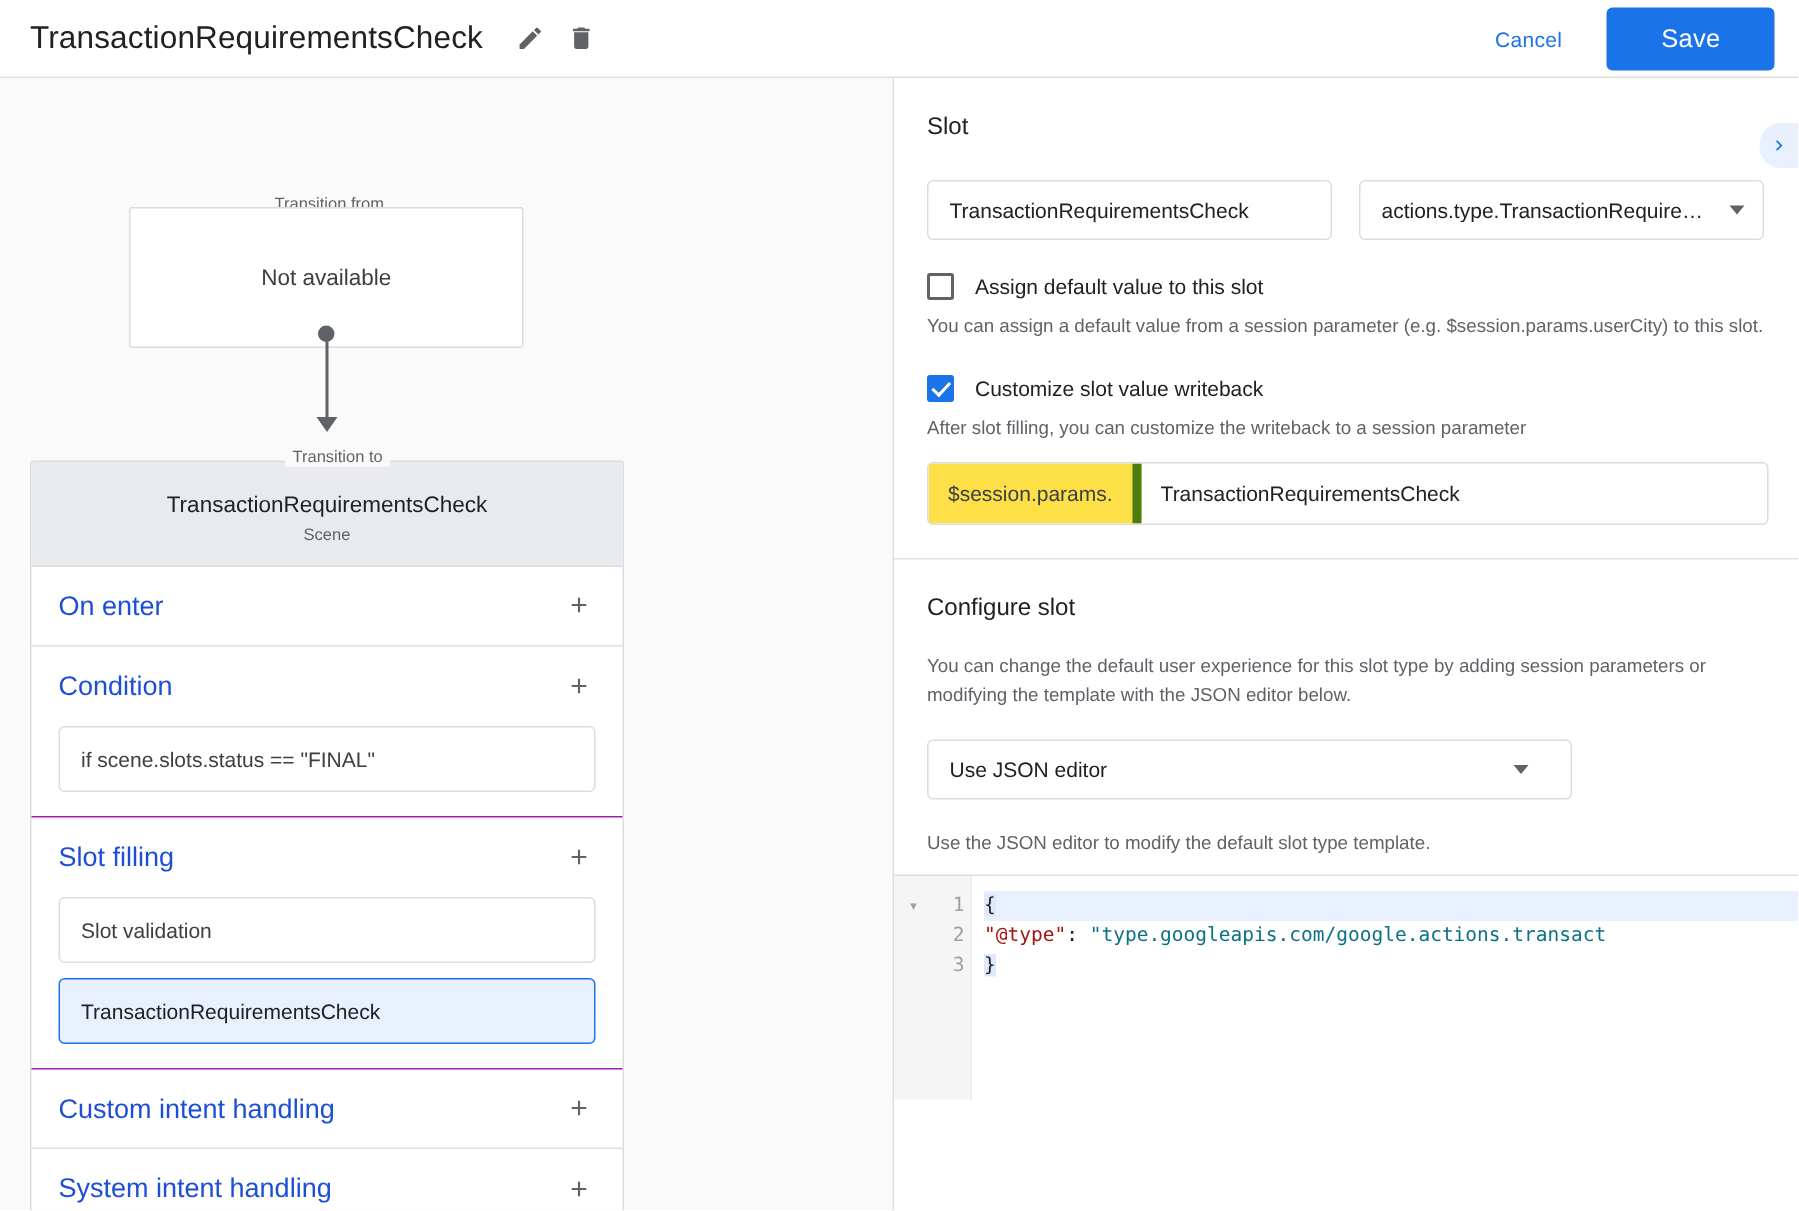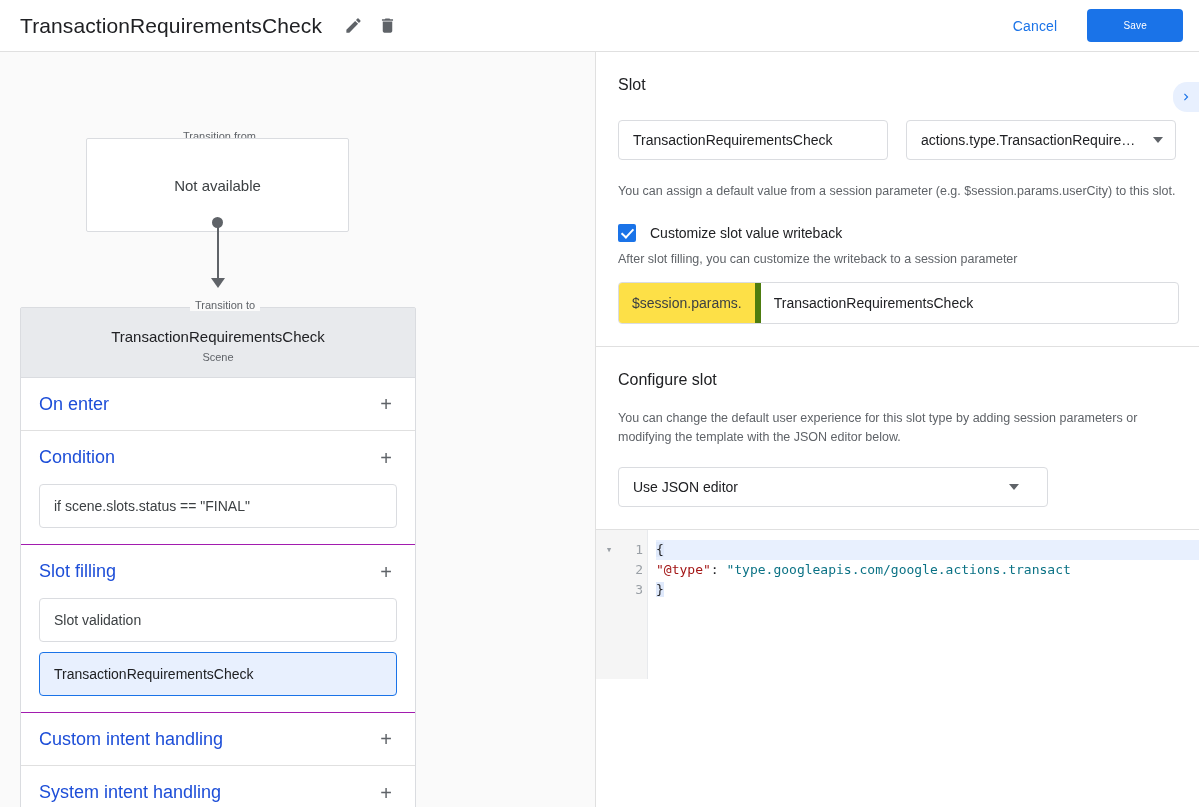--- a/index.html
+++ b/index.html
@@ -44,21 +44,21 @@
     padding: 9px 16px;
     border-radius: 4px;
     cursor: pointer;
     background: transparent;
     border: none;
     letter-spacing: 0.2px;
   }
   .btn-save {
     background: #1a73e8;
     color: #fff;
-    font-size: 10px;
+    font-size: 17px;
     font-weight: 500;
     padding: 11px 36px;
     border: none;
     border-radius: 4px;
     cursor: pointer;
     margin-left: 14px;
     letter-spacing: 0.2px;
   }
 
   
@@ -495,20 +495,24 @@
       <div class="panel-title">Slot</div>
 
       <div class="field-row">
         <div class="outlined-input" style="width:270px" title="Slot name">TransactionRequirementsCheck</div>
         <div class="outlined-select" style="width:270px">
           <span class="select-text">actions.type.TransactionRequire…</span>
           <span class="caret"></span>
         </div>
       </div>
 
+      <div class="check-row">
+        <span class="checkbox"></span>
+        <span class="check-label">Assign default value to this slot</span>
+      </div>
       <div class="help-text">You can assign a default value from a session parameter (e.g. $session.params.userCity) to this slot.</div>
 
       <div class="check-row">
         <span class="checkbox checked"></span>
         <span class="check-label">Customize slot value writeback</span>
       </div>
       <div class="help-text" style="margin-bottom:14px">After slot filling, you can customize the writeback to a session parameter</div>
 
       <div class="writeback">
         <div class="writeback-prefix">$session.params.</div>
@@ -520,20 +524,21 @@
 
     <div class="panel">
       <div class="panel-title" style="margin-bottom:20px">Configure slot</div>
       <div class="sub-help">You can change the default user experience for this slot type by adding session parameters or modifying the template with the JSON editor below.</div>
 
       <div class="editor-select">
         <span class="select-text">Use JSON editor</span>
         <span class="caret"></span>
       </div>
 
+      <div class="editor-note">Use the JSON editor to modify the default slot type template.</div>
     </div>
 
     <div class="code-editor">
       <div class="fold-gutter">
         <div class="code-line">▾</div>
       </div>
       <div class="line-numbers">
         <div class="code-line">1</div>
         <div class="code-line">2</div>
         <div class="code-line">3</div>

